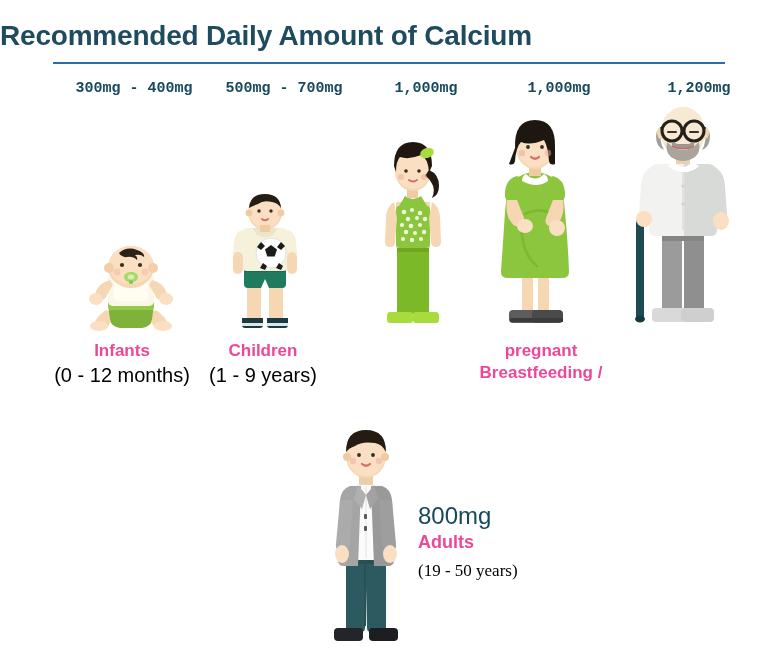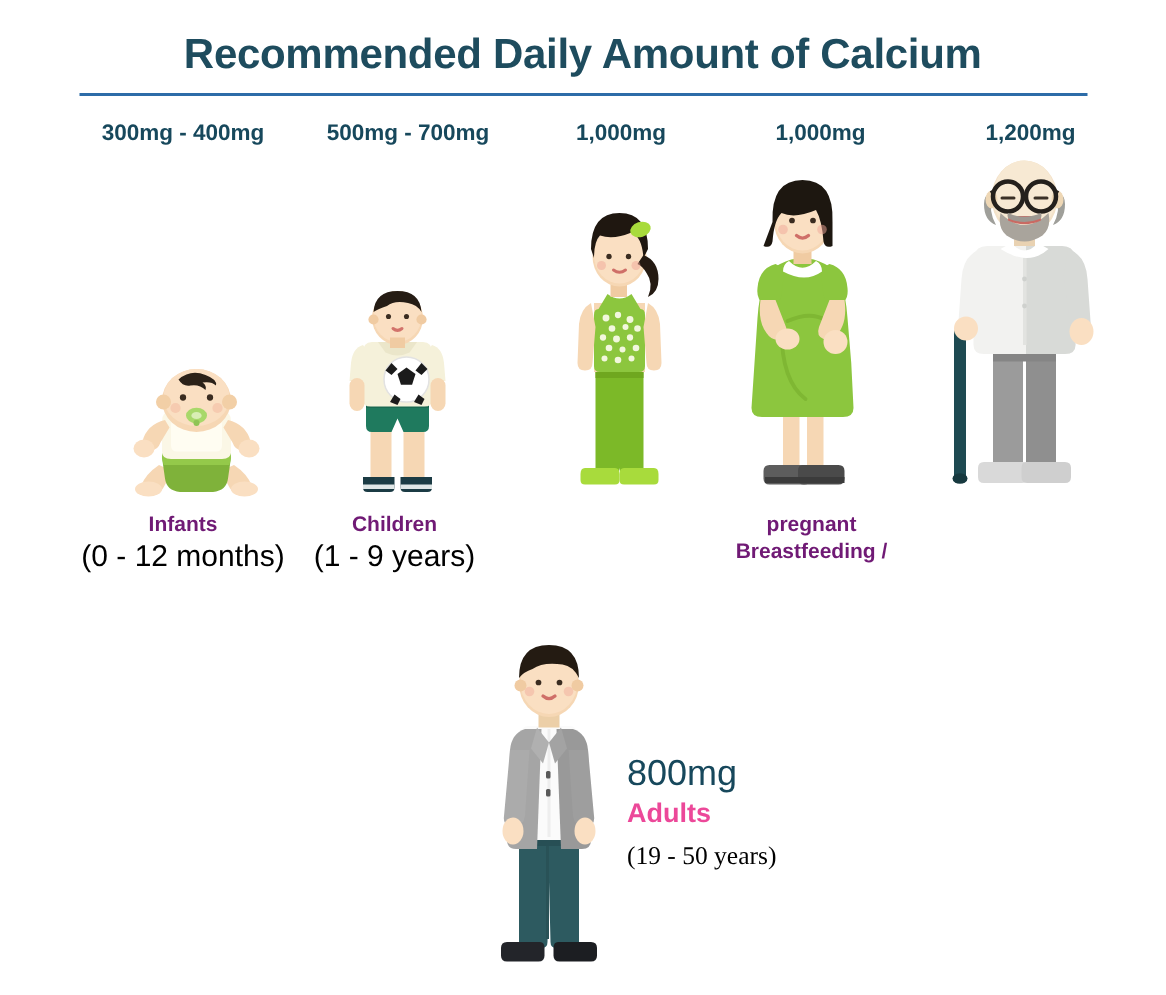--- a/index.html
+++ b/index.html
@@ -8,54 +8,54 @@
     background:#ffffff;
     font-family:"Liberation Sans", sans-serif;
     overflow:hidden;
     position:relative;
   }
   .stage{position:relative;width:777px;height:663px;}
 
   
   .title{
     position:absolute;left:0;top:20px;width:777px;
-    text-align:center;
+    text-align:left;
     font-size:28px;font-weight:bold;
     color:#1e4c5e;
     letter-spacing:-0.2px;
     white-space:nowrap;
   }
   .title-rule{
     position:absolute;left:53px;top:62px;width:672px;height:2px;
     background:#2d6ca8;
   }
 
   
   .dose-row{
-    position:absolute;left:0;top:80px;width:618px;height:24px;
+    position:absolute;left:12px;top:80px;width:618px;height:24px;font-family:Liberation Mono, monospace;
   }
   .dose{
     position:absolute;top:0;
     font-size:15px;font-weight:bold;color:#17485c;
     text-align:center;white-space:nowrap;
     transform:translateX(-50%);
   }
 
   
   .figrow{position:absolute;left:0;top:100px;width:777px;height:235px;}
   .fig{position:absolute;bottom:0;}
 
   
   .cap{
     position:absolute;top:340px;
     text-align:center;
     transform:translateX(-50%);
     line-height:1.32;
   }
-  .cap .name{font-size:14px;font-weight:bold;color:#701a75;}
+  .cap .name{font-size:17px;font-weight:bold;color:#ec4899;}
   .cap .age{font-size:20px;font-weight:normal;color:#000;}
 
   
   .adult-fig{position:absolute;left:318px;top:428px;}
   .adult-dose{
     position:absolute;left:418px;top:502px;
     font-size:24px;font-weight:normal;color:#17485c;white-space:nowrap;
   }
   .adult-name{
     position:absolute;left:418px;top:532px;

